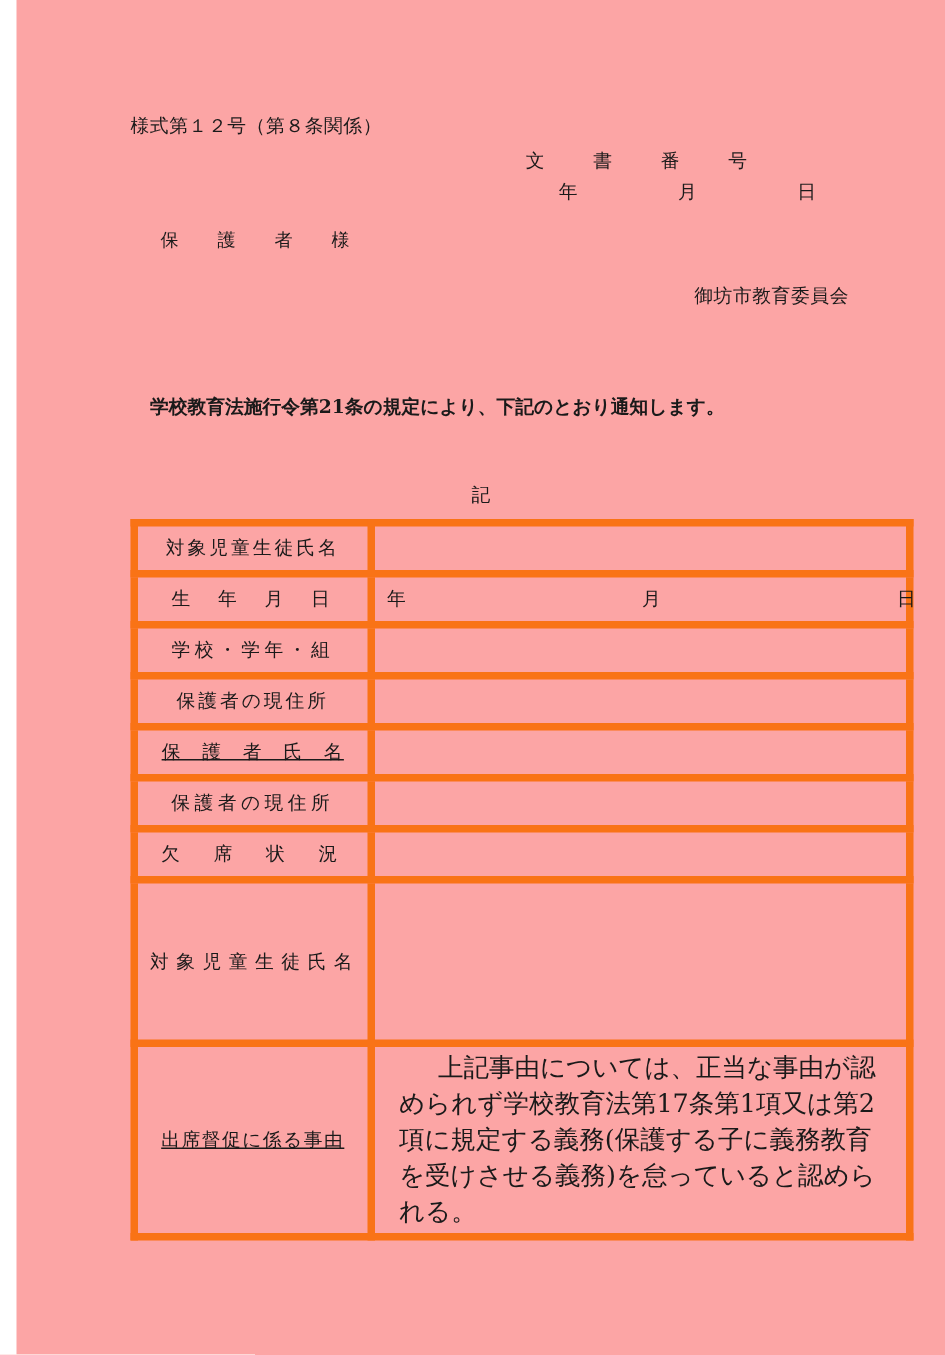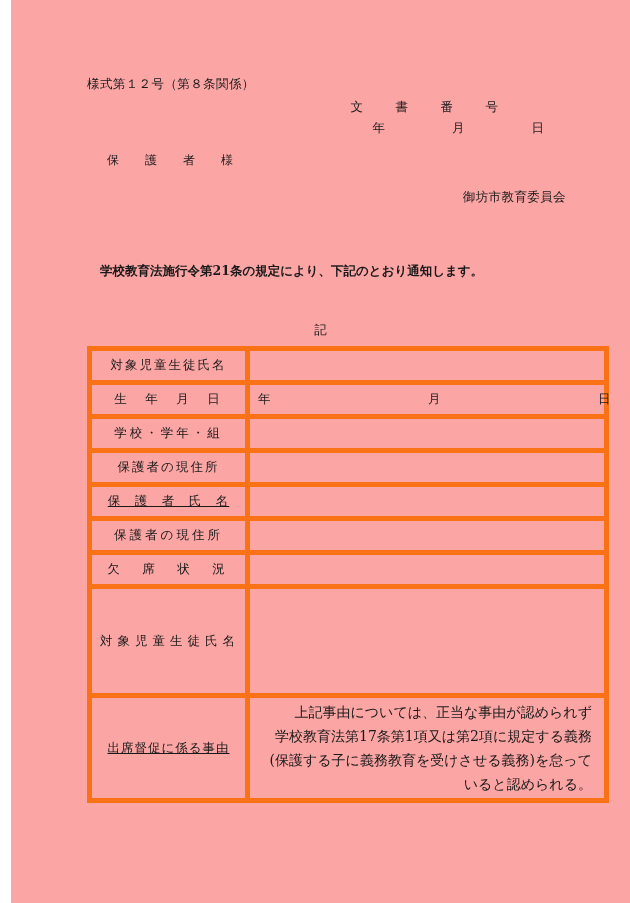--- a/index.html
+++ b/index.html
@@ -131,25 +131,24 @@
 
   .date-blanks {
     display: block;
     text-align: right;
     padding-right: 30px;
     letter-spacing: 30px;
     white-space: nowrap;
   }
 
   .reason-body {
-    font-size: 14px;
+    font-size: 17px;
     line-height: 24px;
     text-indent: 26px;
     padding: 2px 4px 2px 8px;
-    text-align: right;
   }
 
   
   .sp1 { letter-spacing: 1px; text-decoration: underline; }
   .sp2 { letter-spacing: 2px; }
   .sp3 { letter-spacing: 3px; text-align: center; }
   .sp5 { letter-spacing: 5px; }
 </style>
 </head>
 <body>

